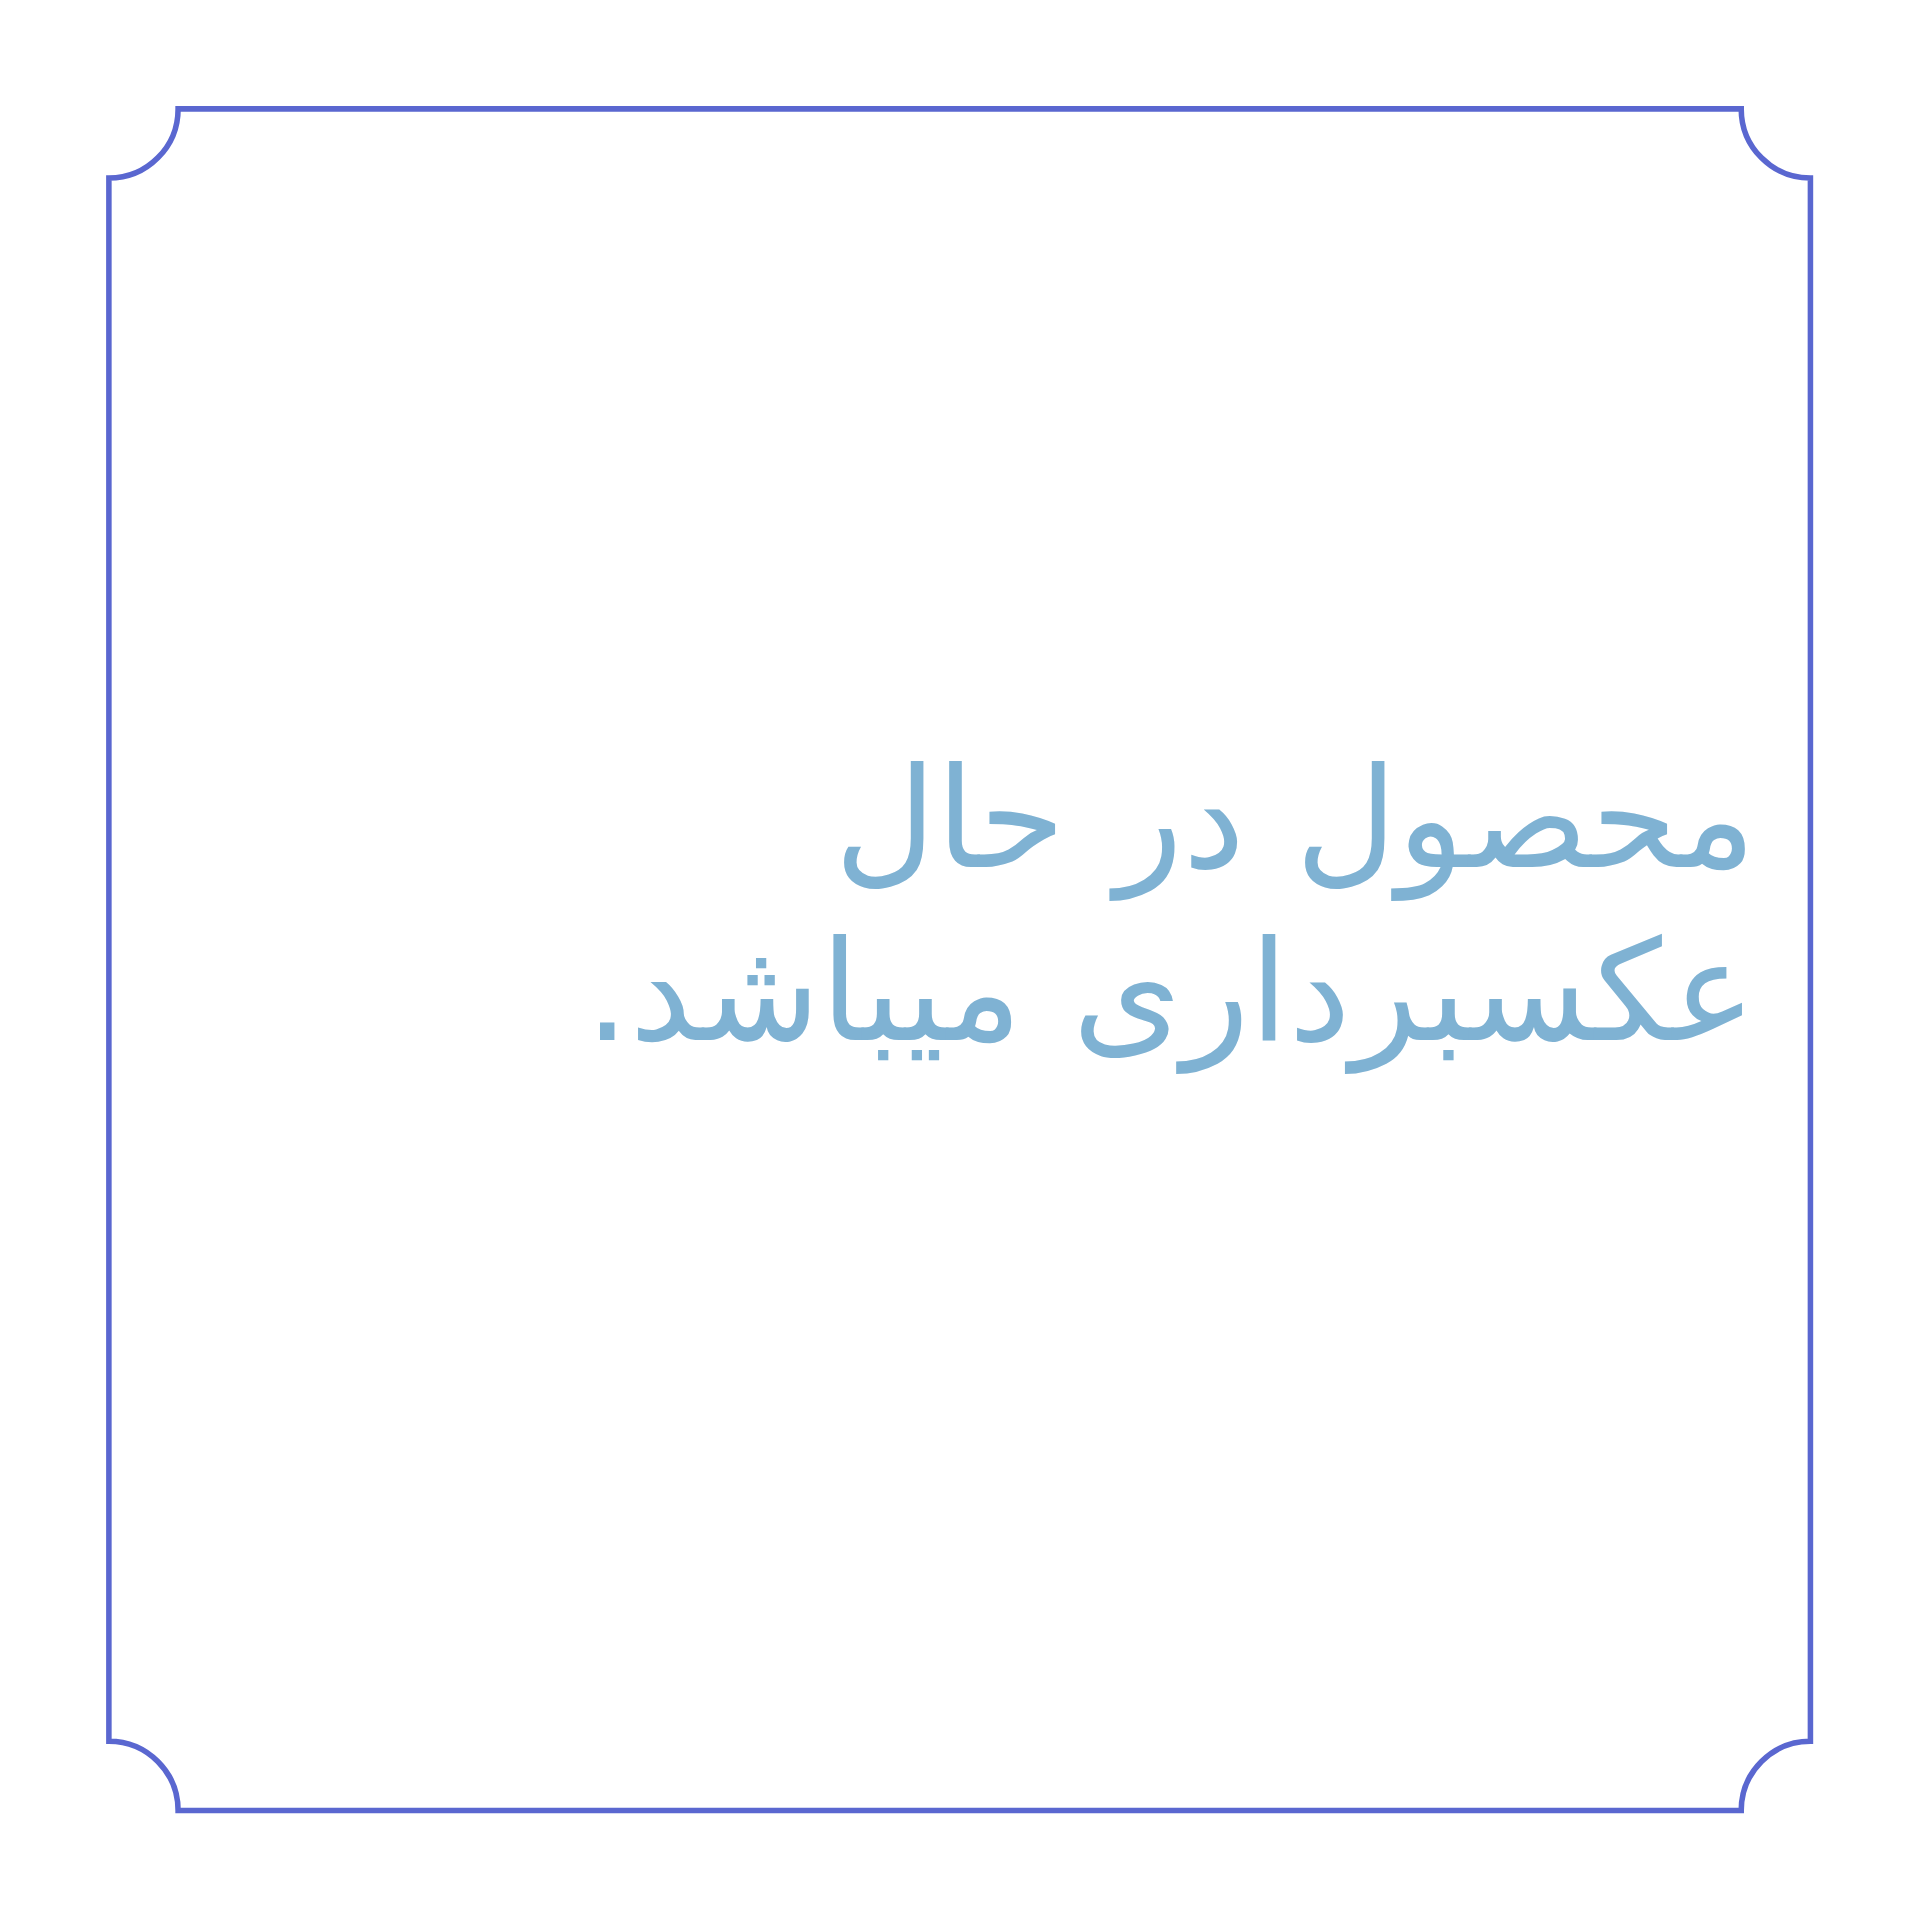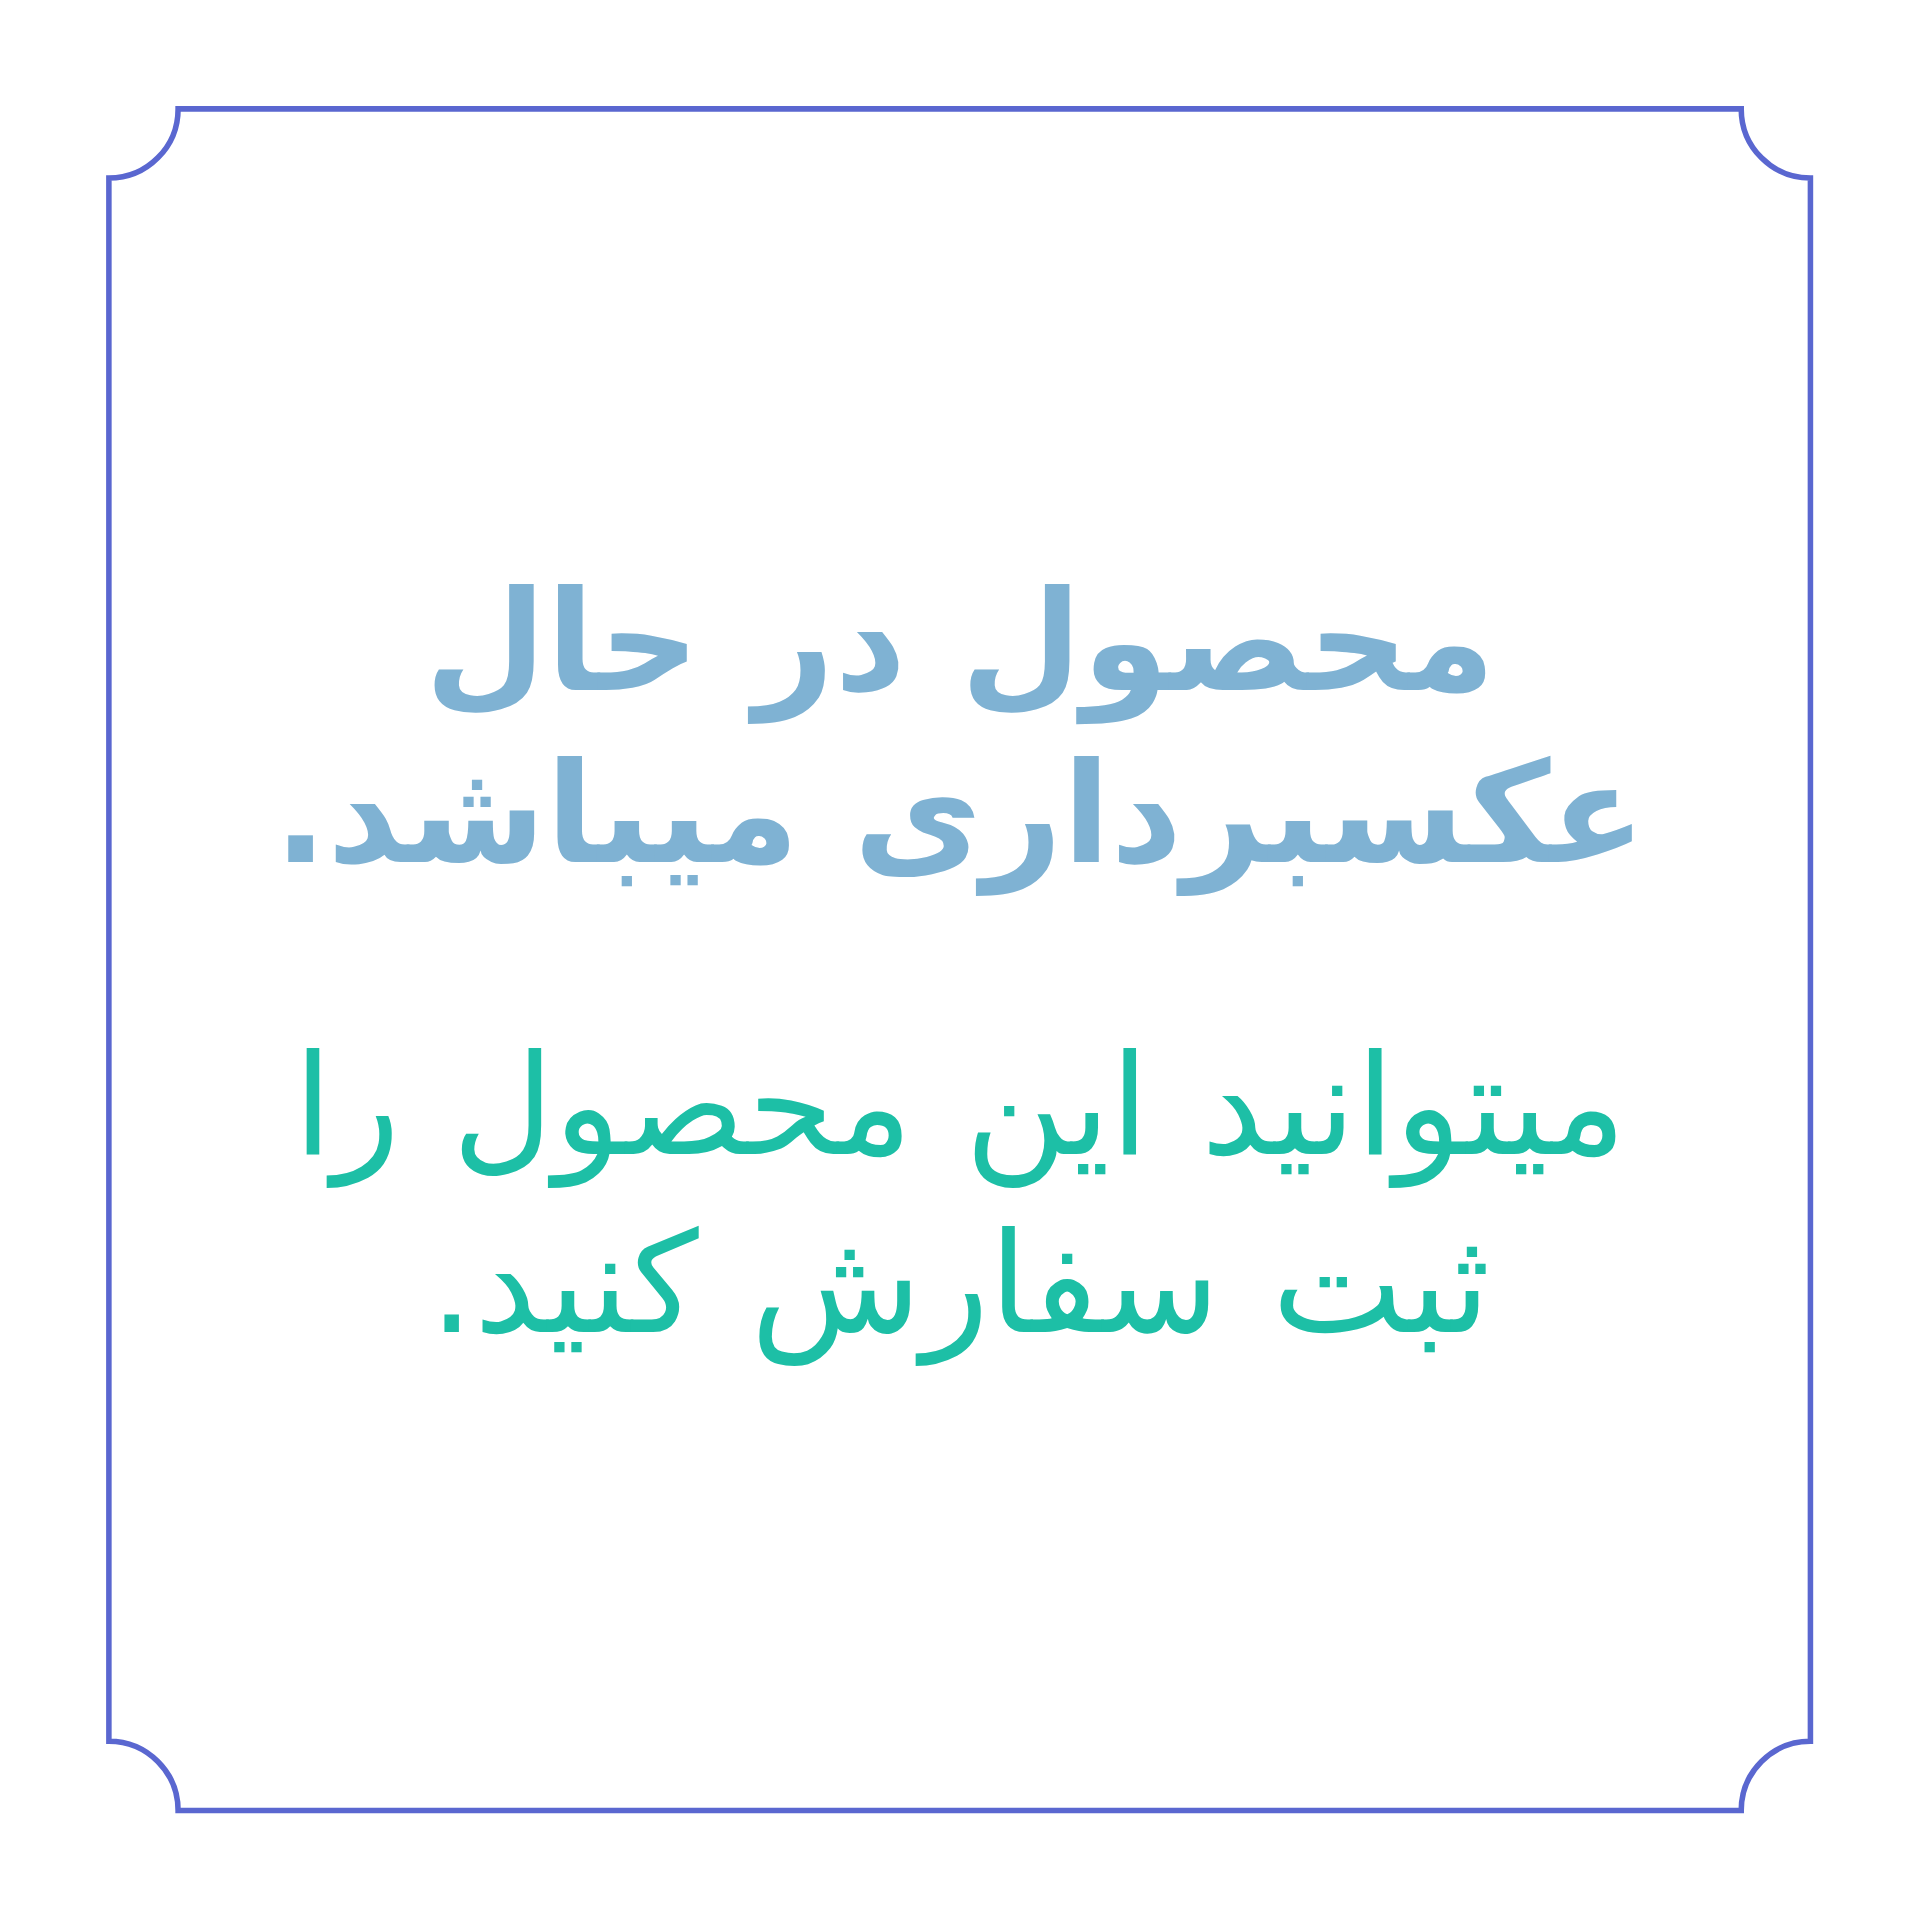--- a/index.html
+++ b/index.html
@@ -47,25 +47,26 @@
     width: 100%;
     text-align: center;
     direction: rtl;
     unicode-bidi: isolate;
   }
 
   .msg-primary {
     color: #7fb2d3;
     font-size: 140px;
     line-height: 1.23;
-    font-weight: 700;
+    font-weight: 400;
     letter-spacing: 0;
     word-spacing: 5.5px;
-    margin: 8px;
+    margin: 1px;
     padding: 0;
+    text-align: right;
   }
 
   .msg-secondary {
     color: #1dbfa6;
     font-size: 140px;
     line-height: 1.27;
     font-weight: 400;
     letter-spacing: 0;
     word-spacing: 7.4px;
     margin: 0;
@@ -94,18 +95,17 @@
              A 75 75 0 0 0 193 118
              Z" fill="none" stroke="#5a67d0" stroke-width="6" stroke-linejoin="miter" stroke-linecap="butt"></path>
   </svg>
 
   <div id="content">
 
     <p class="text-block msg-primary" style="color: rgb(127, 178, 211);">محصول در حال عکسبرداری میباشد.</p>
 
     <div class="block-gap"></div>
 
-    <p class="text-block msg-secondary" style="color: rgb(29, 191, 166);">میتوانید این محصول را ثبت سفارش کنید.</p>
 
   </div>
 
 </div>
 
 
 </body></html>

